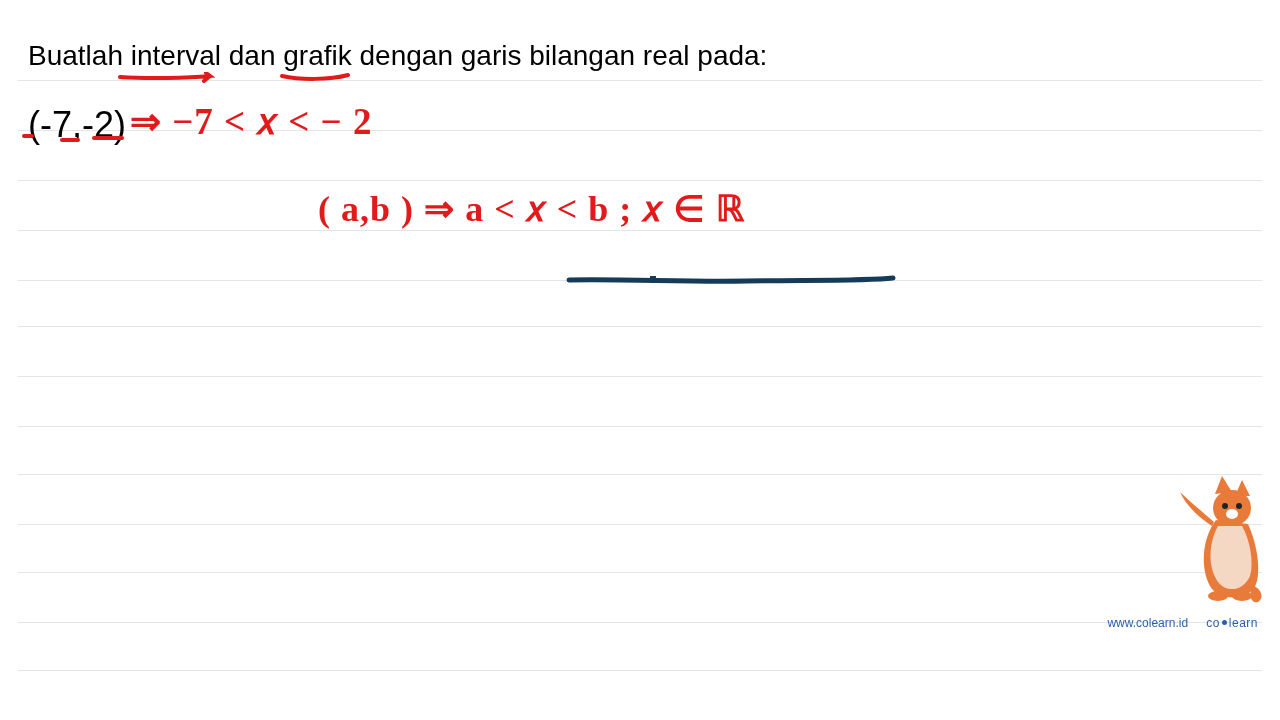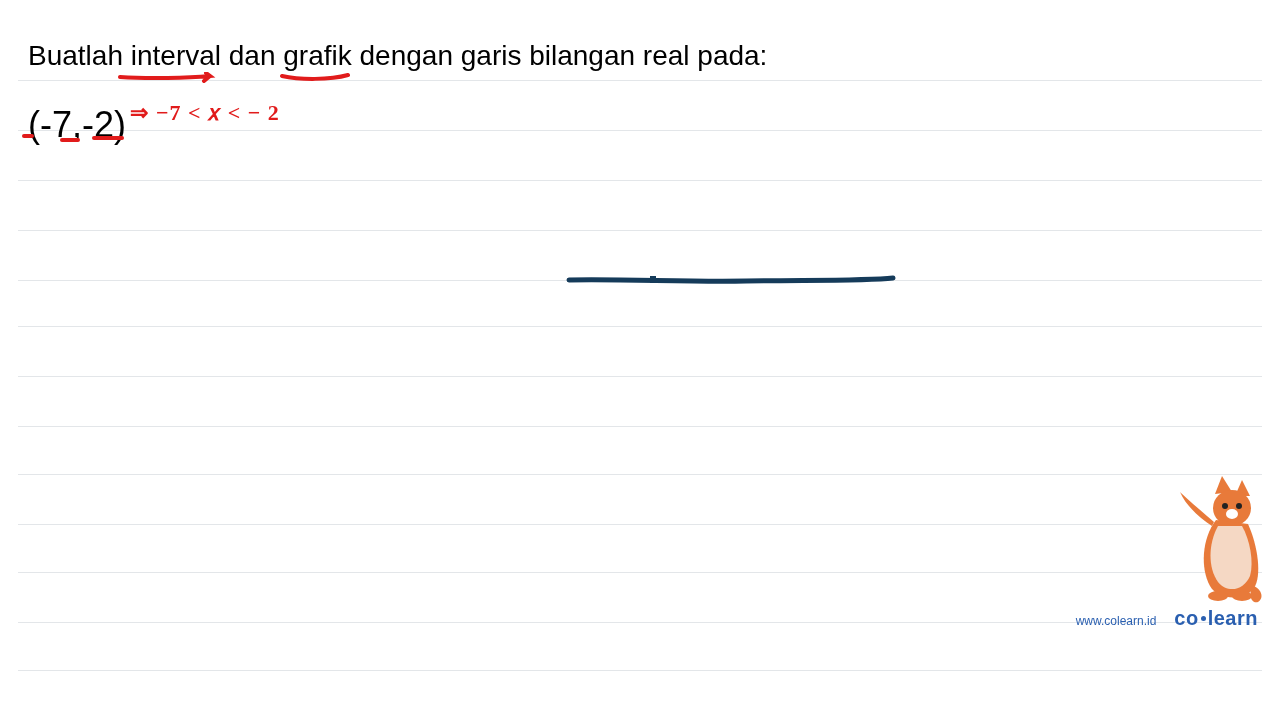--- a/index.html
+++ b/index.html
@@ -65,21 +65,21 @@
       position: absolute;
       top: 132px;
       left: 20px;
       width: 110px;
       height: 16px;
     }
     .hw-line1 {
       position: absolute;
       top: 100px;
       left: 130px;
-      font-size: 22px;
+      font-size: 37px;
       letter-spacing: 1px;
     }
     .hw-line2 {
       position: absolute;
       top: 188px;
       left: 318px;
       font-size: 36px;
       letter-spacing: 1px;
     }
     .blue-line {
@@ -96,23 +96,23 @@
       right: 22px;
       display: flex;
       align-items: baseline;
       gap: 18px;
     }
     .site {
       font-size: 12px;
       color: #2a5fb0;
     }
     .brand {
-      font-size: 20px;
+      font-size: 12px;
       color: #2a5fb0;
-      font-weight: 700;
+      font-weight: 400;
       letter-spacing: 0.5px;
     }
     .brand .dot {
       display: inline-block;
       width: 5px;
       height: 5px;
       background: #2a5fb0;
       border-radius: 50%;
       vertical-align: middle;
       margin: 0 2px 3px 2px;
@@ -157,20 +157,21 @@
   <div class="interval-text">(-7,-2)</div>
 
   <svg class="underline-interval" viewBox="0 0 110 16">
     <path class="red-stroke" d="M4 4 L 12 4"></path>
     <path class="red-stroke" d="M42 8 L 58 8"></path>
     <path class="red-stroke" d="M74 6 L 102 6"></path>
   </svg>
 
   <div class="hw hw-line1">⇒ −7 &lt; 𝑥 &lt; − 2</div>
 
+  <div class="hw hw-line2">( a,b )   ⇒  a &lt; 𝑥 &lt; b ;  𝑥 ∈ ℝ</div>
 
   <svg class="blue-line" viewBox="0 0 330 20">
     <path class="blue-stroke" d="M3 10 C 60 9, 120 12, 180 11 C 240 10, 300 11, 327 8"></path>
     <rect x="84" y="6" width="6" height="7" fill="#153b5a"></rect>
   </svg>
 
   <svg class="cat" viewBox="0 0 90 140">
     <path d="M50 8 L43 26 L60 24 Z" fill="#e87a3a"></path>
     <path d="M70 12 L63 28 L78 28 Z" fill="#e87a3a"></path>
     <ellipse cx="60" cy="40" rx="19" ry="18" fill="#e87a3a"></ellipse>

